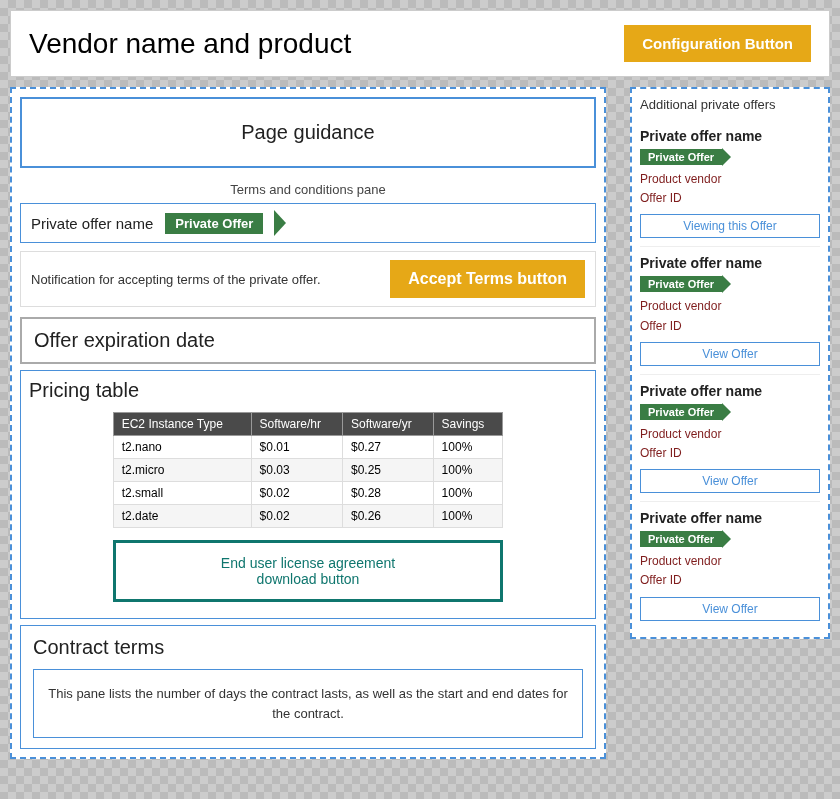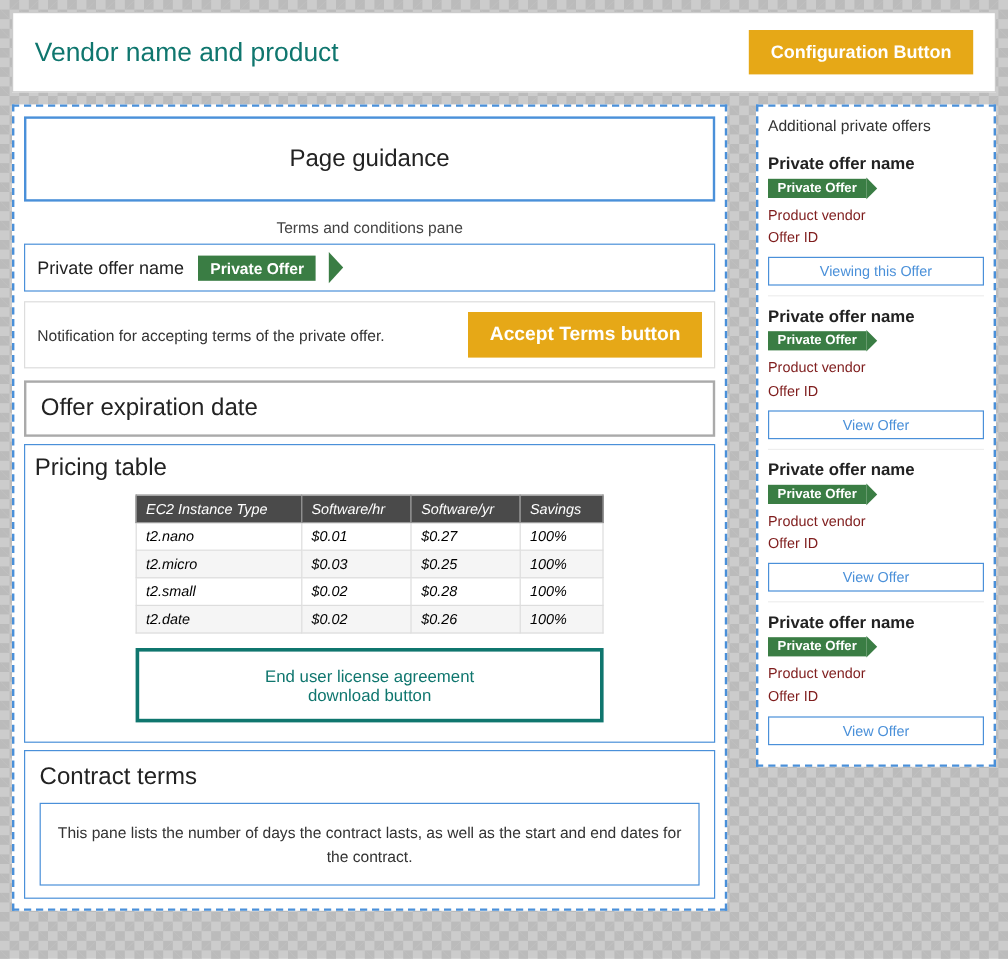--- a/index.html
+++ b/index.html
@@ -22,23 +22,23 @@
     .header {
       background: white;
       border: 1px solid #ccc;
       display: flex;
       justify-content: space-between;
       align-items: center;
       padding: 14px 18px;
       margin-bottom: 10px;
     }
     .header-title {
-      font-size: 22px;
+      font-size: 28px;
       font-weight: normal;
-      color: #0f766e;
+      color: #000000;
     }
     .config-button {
       background: #e6a817;
       color: white;
       border: none;
       padding: 10px 18px;
       font-size: 15px;
       font-weight: bold;
       cursor: pointer;
     }
@@ -155,21 +155,20 @@
     .pricing-title {
       font-size: 20px;
       color: #222;
       margin-bottom: 10px;
     }
     .pricing-table {
       width: 70%;
       margin: 0 auto;
       border-collapse: collapse;
       font-size: 12px;
-      font-style: italic;
     }
     .pricing-table thead tr {
       background: #4a4a4a;
       color: white;
     }
     .pricing-table thead th {
       padding: 4px 8px;
       text-align: left;
       font-weight: normal;
       border: 1px solid #999;

